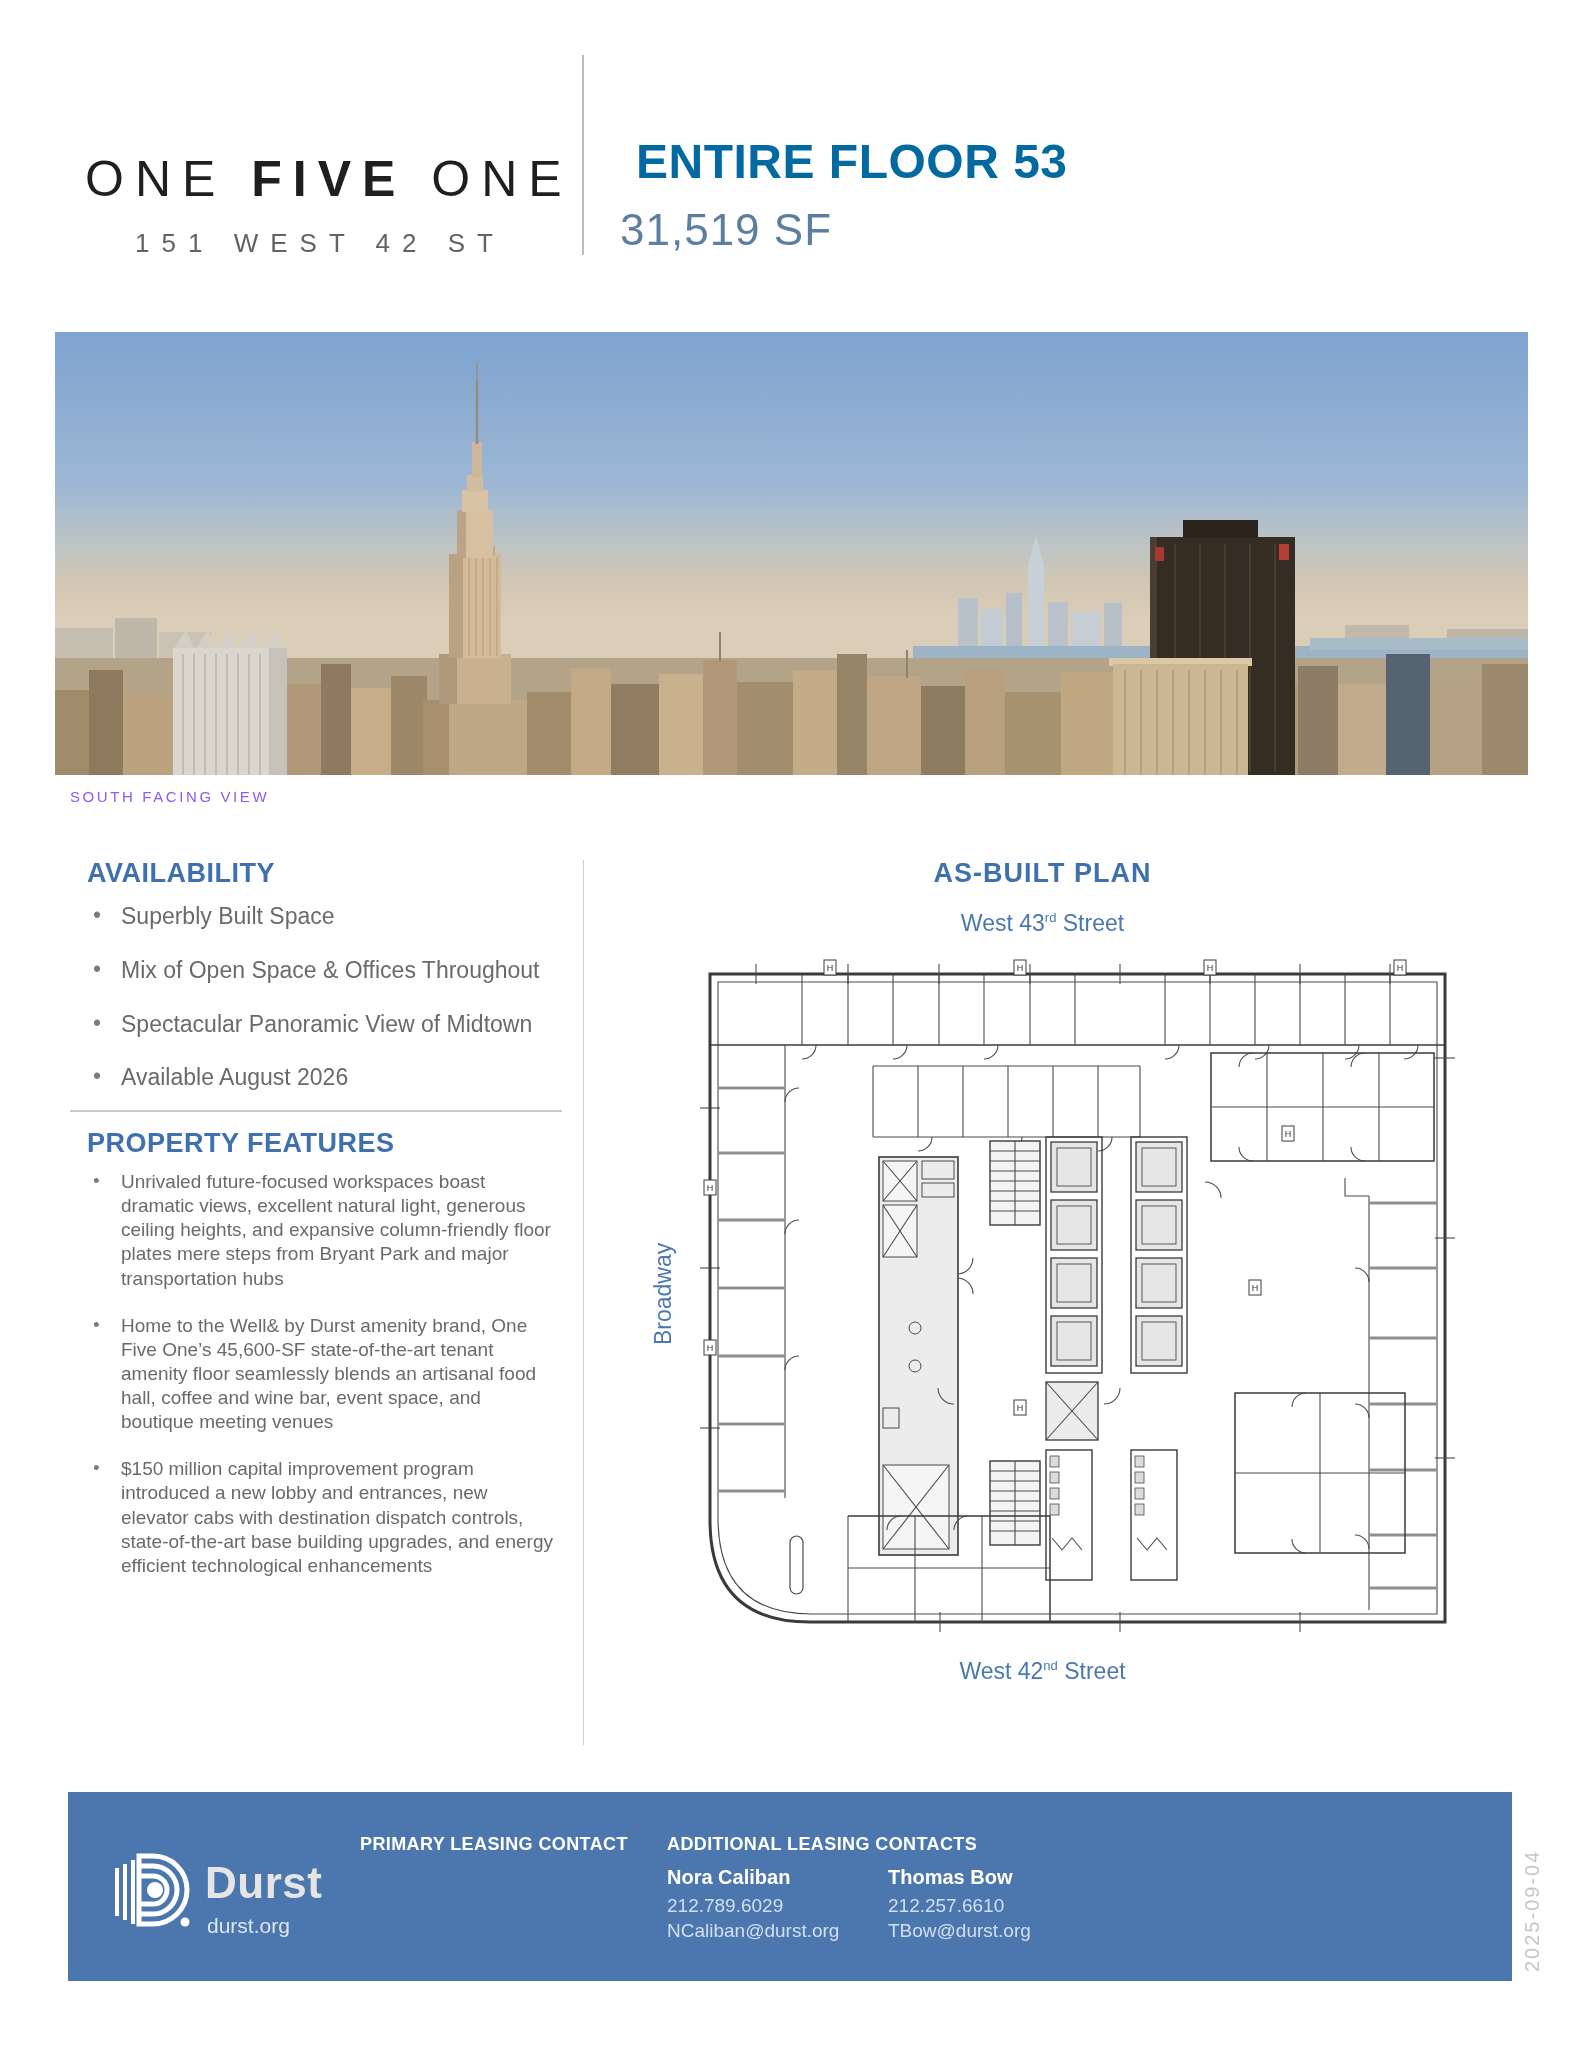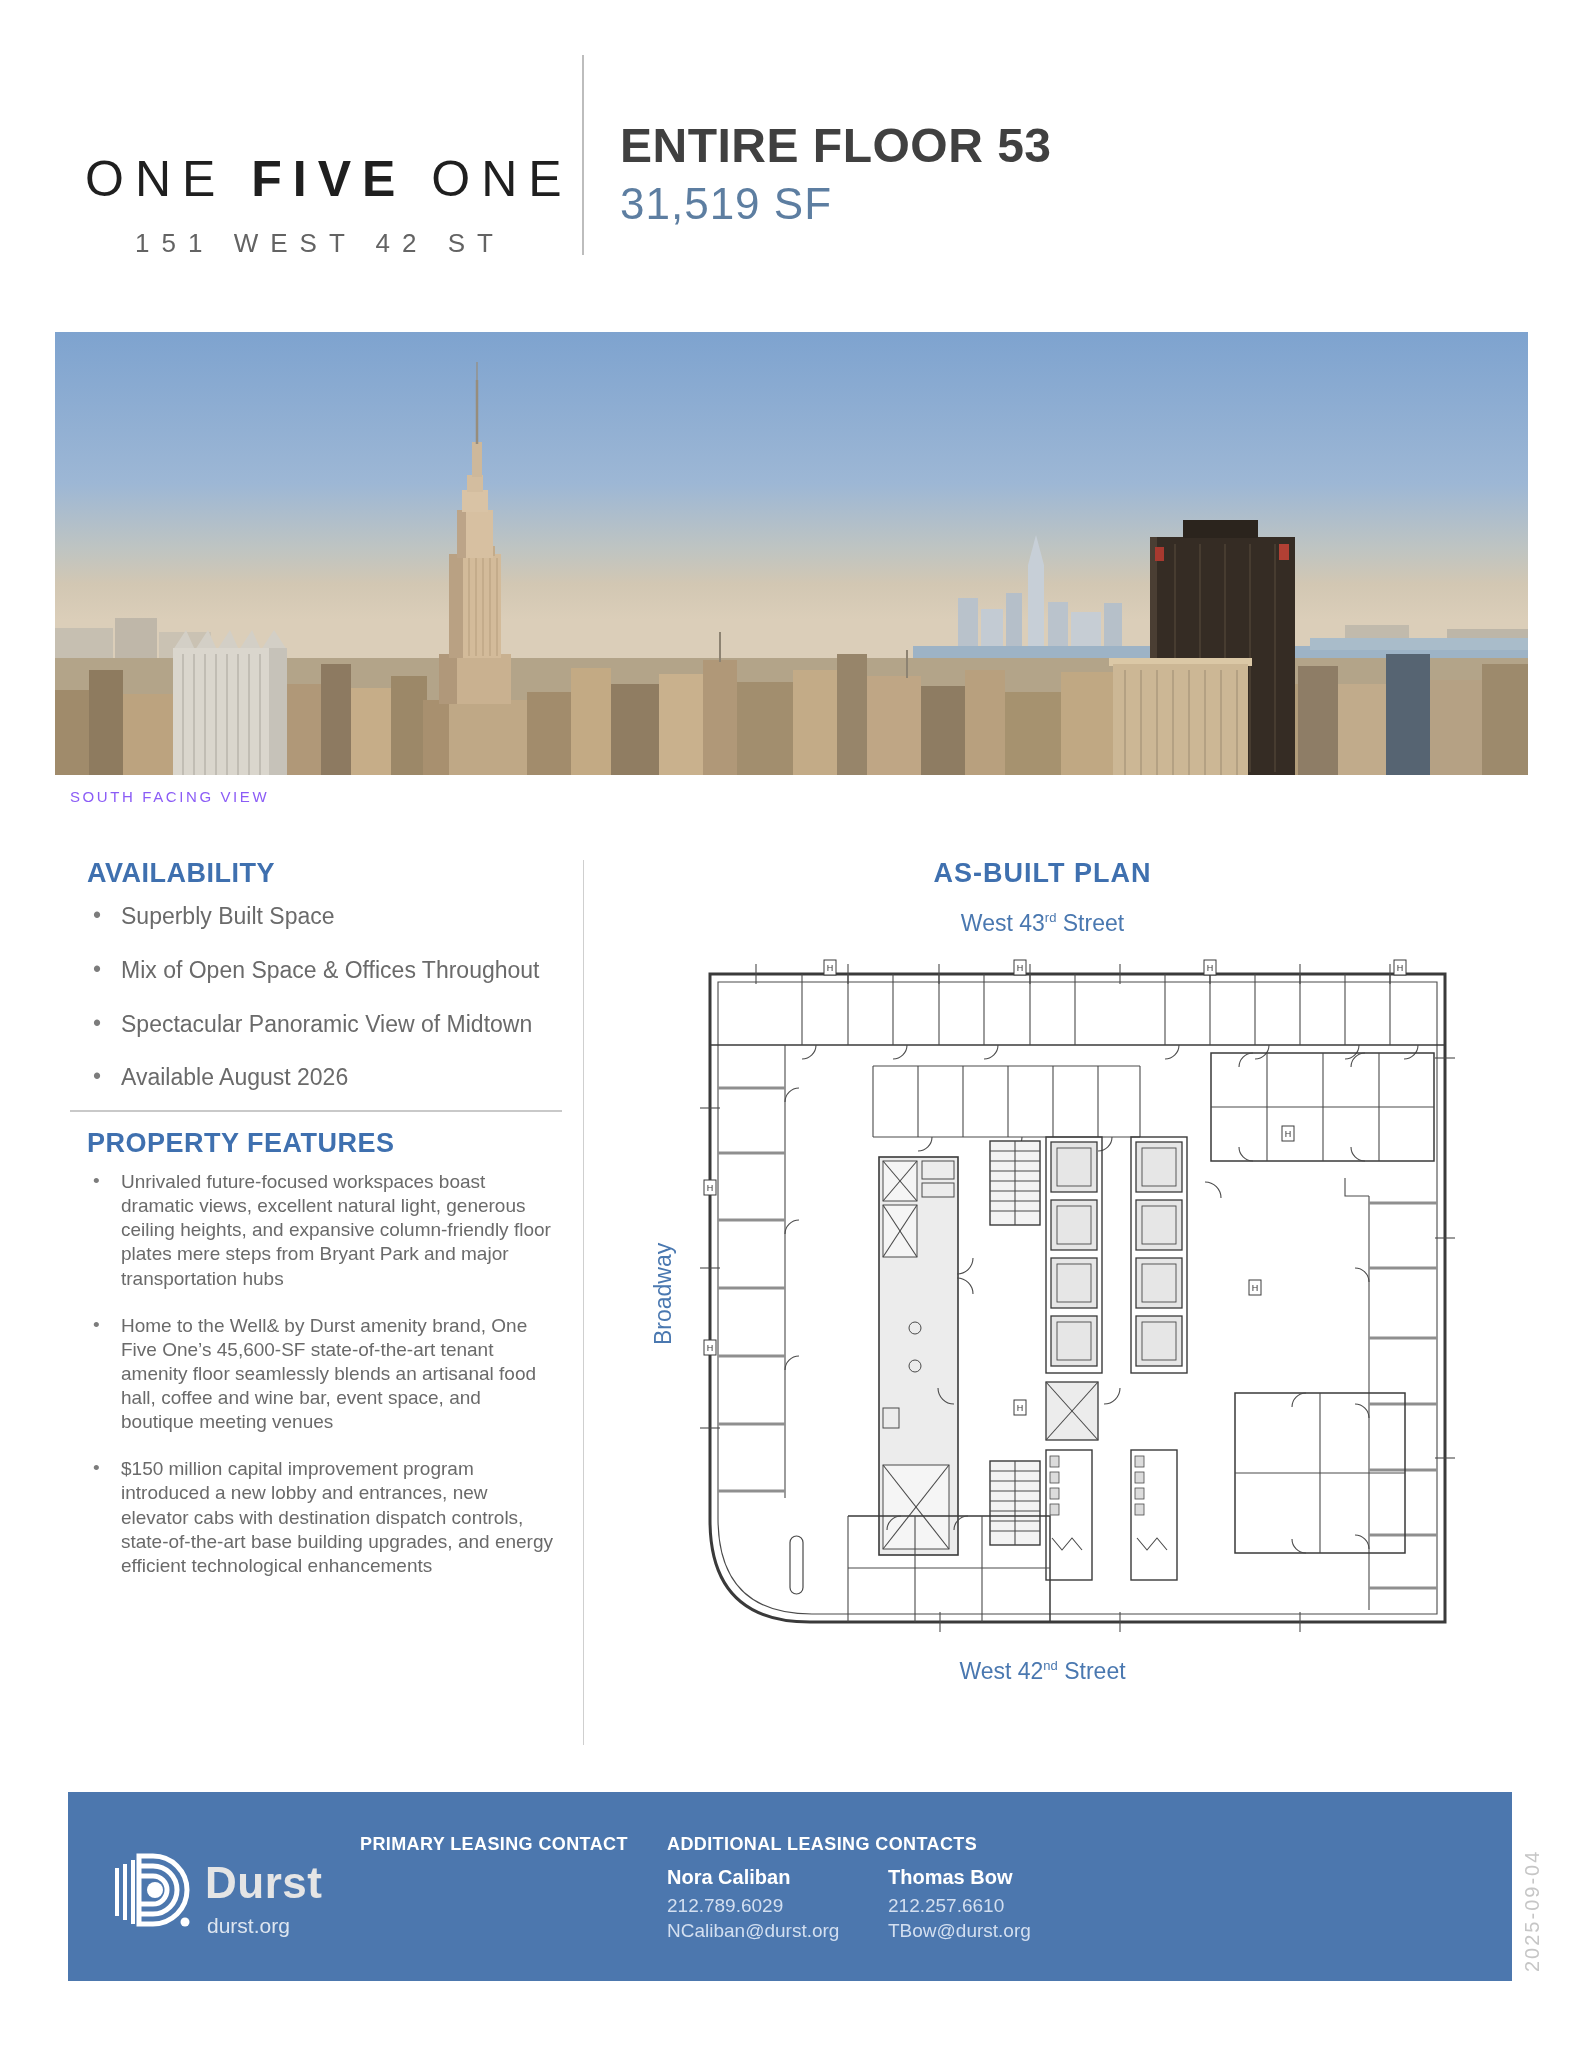--- a/index.html
+++ b/index.html
@@ -6,21 +6,21 @@
   .page{position:relative;width:1583px;height:2048px;background:#ffffff;overflow:hidden;
         font-family:"Liberation Sans", sans-serif;padding-left:20px;}
 
   
   .logo-block{position:absolute;left:85px;top:150px;width:470px;}
   .logo-name{font-size:50px;color:#1f1f1f;letter-spacing:11px;white-space:nowrap;font-weight:400;}
   .logo-name .bold{font-weight:800;}
   .logo-address{margin-top:20px;text-align:center;font-size:26px;letter-spacing:12px;color:#636363;white-space:nowrap;}
   .header-divider{position:absolute;left:582px;top:55px;width:2px;height:200px;background:#bdbdbd;}
   .header-title{position:absolute;left:620px;top:118px;}
-  .header-title h1{margin:0;font-size:48px;font-weight:700;color:#404040;letter-spacing:0.5px;}
+  .header-title h1{margin:16px;font-size:48px;font-weight:700;color:#0369a1;letter-spacing:0.5px;}
   .header-title .area{margin-top:6px;font-size:44px;font-weight:400;color:#5d7ea1;letter-spacing:1px;}
 
   
   .photo{position:absolute;left:55px;top:332px;width:1473px;height:443px;}
   .photo svg{display:block;width:100%;height:100%;}
   .photo-caption{position:absolute;left:70px;top:788px;font-size:15px;letter-spacing:2.6px;color:#8b5cf6;}
 
   
   .avail-heading{position:absolute;left:87px;top:858px;font-size:27px;font-weight:700;color:#3f70af;letter-spacing:0.5px;}
   .avail-list{position:absolute;left:87px;top:902px;width:490px;margin:0;padding:0;list-style:none;}

